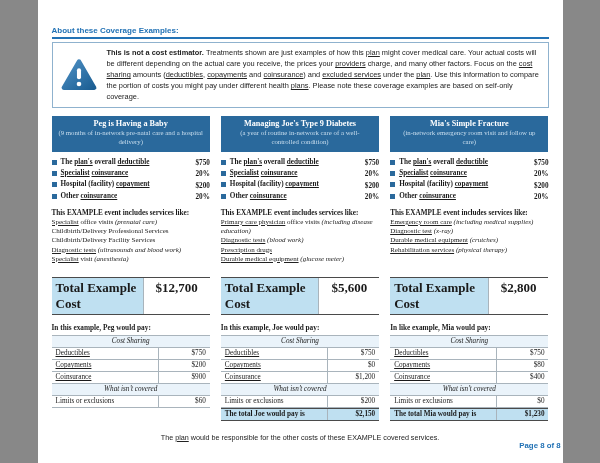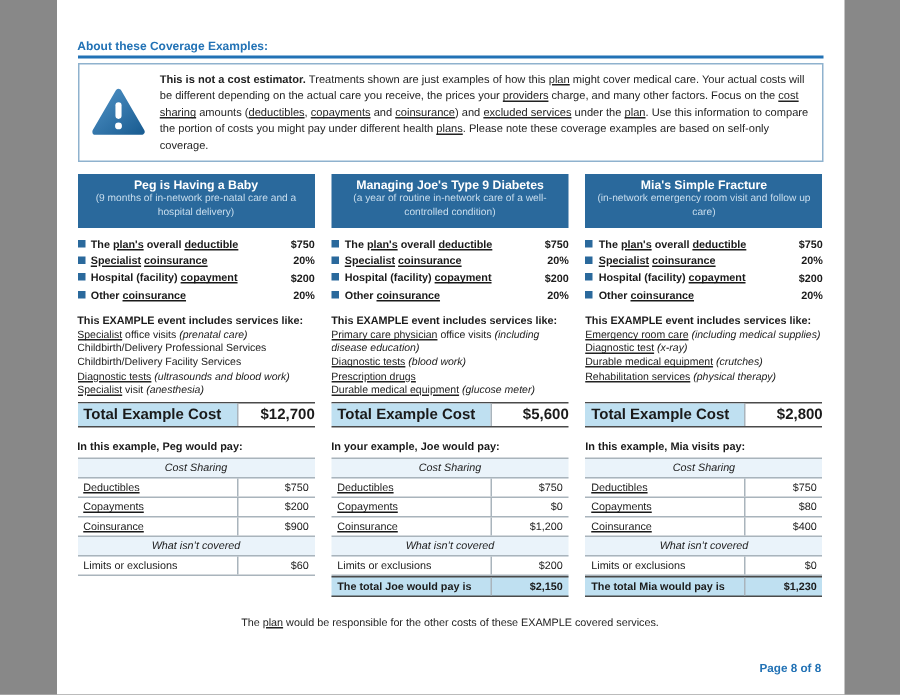--- a/index.html
+++ b/index.html
@@ -27,63 +27,63 @@
     border-bottom:2px solid var(--accent-blue);padding-bottom:2px;
   }
   .warn-box{
     margin-top:3px;border:1px solid #8FB2CE;display:flex;
     padding:4px 8px 4px 6px;gap:8px;min-height:52px;
   }
   .warn-icon{flex:0 0 40px;display:flex;align-items:center;justify-content:center;}
   .warn-text{font-size:7.4px;line-height:1.5;color:#222;}
 
   .cols{display:flex;gap:11px;margin-top:8px;}
-  .col{flex:1 1 0;min-width:0;}
+  .col{flex:1 1 0;min-width:0;font-family:Liberation Serif, serif;}
   .col-header{
     background:var(--header-bar);color:#fff;text-align:center;
     padding:3px 6px 4px 6px;min-height:36px;
   }
   .col-title{font-size:8.2px;font-weight:bold;line-height:1.3;}
   .col-subtitle{font-size:6.8px;color:var(--subtitle-text);line-height:1.3;}
 
   .params{margin-top:6px;}
   .param-row{display:flex;align-items:flex-end;margin-bottom:2px;font-size:7.2px;font-weight:bold;}
   .bullet{flex:0 0 5px;height:5px;background:var(--header-bar);margin-right:4px;align-self:center;}
   .param-label{flex:1 1 auto;line-height:1.3;}
   .param-value{flex:0 0 40px;text-align:right;}
 
   .svc-heading{margin-top:8px;font-size:7.2px;font-weight:bold;}
   .services{height:47px;margin-top:1px;overflow:hidden;}
   .service-line{font-size:7px;line-height:1.32;color:#222;}
 
   .total-row{
     display:flex;border-top:1px solid var(--dark-border);border-bottom:1px solid var(--dark-border);
-    font-size:10px;font-weight:bold;margin-top:2px;
+    font-size:13px;font-weight:bold;margin-top:12px;
   }
   .total-row .t-label{flex:1 1 auto;background:var(--total-row-bg);padding:2px 4px;}
-  .total-row .t-value{flex:0 0 52px;text-align:right;padding:2px 0;border-left:1px solid var(--border-gray);}
+  .total-row .t-value{flex:0 0 52px;text-align:right;padding:2px 12px;border-left:1px solid var(--border-gray);}
 
   .pay-heading{margin-top:8px;font-size:7.3px;font-weight:bold;}
   .cs-table{margin-top:3px;border-top:1px solid var(--border-gray);}
   .cs-span{
     background:var(--subheader-row-bg);font-size:7.2px;font-style:italic;text-align:center;
     padding:1.5px 4px;border-bottom:1px solid var(--border-gray);
   }
   .cs-row{display:flex;border-bottom:1px solid var(--border-gray);font-size:7.2px;}
   .cs-row .cs-label{flex:1 1 auto;padding:1.5px 4px;}
   .cs-row .cs-value{flex:0 0 52px;text-align:right;padding:1.5px 4px;border-left:1px solid var(--border-gray);}
   .cs-row.cs-total{
     background:var(--total-row-bg);font-weight:bold;
     border-top:1px solid var(--dark-border);border-bottom:1px solid var(--dark-border);
   }
   .cs-label.u{text-decoration:underline;}
 
   .footer-note{margin-top:12px;text-align:center;font-size:7.2px;color:#222;}
   .page-num{
-    position:absolute;right:15px;bottom:13px;color:var(--accent-blue);
+    position:absolute;right:2px;bottom:13px;color:var(--accent-blue);
     font-size:7.8px;font-weight:bold;
   }
 </style>
 </head>
 <body>
 
 <div class="page">
 
   <div class="sec-heading">About these Coverage Examples:</div>
 
@@ -199,21 +199,21 @@
       <div class="services">
           <div class="service-line"><span class="u">Primary care physician</span><span> office visits </span><span class="i">(including disease education)</span></div>
           <div class="service-line"><span class="u">Diagnostic tests</span><span> </span><span class="i">(blood work)</span></div>
           <div class="service-line"><span class="u">Prescription drugs</span></div>
           <div class="service-line"><span class="u">Durable medical equipment</span><span> </span><span class="i">(glucose meter)</span></div>
         </div>
       <div class="total-row">
         <span class="t-label">Total Example Cost</span>
         <span class="t-value">$5,600</span>
       </div>
-      <div class="pay-heading">In your example, Joe would pay:</div>
+      <div class="pay-heading">In this example, Joe would pay:</div>
       <div class="cs-table">
         <div class="cs-span">Cost Sharing</div>
         <div class="cs-row">
           <span class="cs-label u">Deductibles</span>
           <span class="cs-value">$750</span>
         </div>
         <div class="cs-row">
           <span class="cs-label u">Copayments</span>
           <span class="cs-value">$0</span>
         </div>
@@ -264,21 +264,21 @@
       <div class="services">
           <div class="service-line"><span class="u">Emergency room care</span><span> </span><span class="i">(including medical supplies)</span></div>
           <div class="service-line"><span class="u">Diagnostic test</span><span> </span><span class="i">(x-ray)</span></div>
           <div class="service-line"><span class="u">Durable medical equipment</span><span> </span><span class="i">(crutches)</span></div>
           <div class="service-line"><span class="u">Rehabilitation services</span><span> </span><span class="i">(physical therapy)</span></div>
         </div>
       <div class="total-row">
         <span class="t-label">Total Example Cost</span>
         <span class="t-value">$2,800</span>
       </div>
-      <div class="pay-heading">In this example, Mia visits pay:</div>
+      <div class="pay-heading">In like example, Mia would pay:</div>
       <div class="cs-table">
         <div class="cs-span">Cost Sharing</div>
         <div class="cs-row">
           <span class="cs-label u">Deductibles</span>
           <span class="cs-value">$750</span>
         </div>
         <div class="cs-row">
           <span class="cs-label u">Copayments</span>
           <span class="cs-value">$80</span>
         </div>

